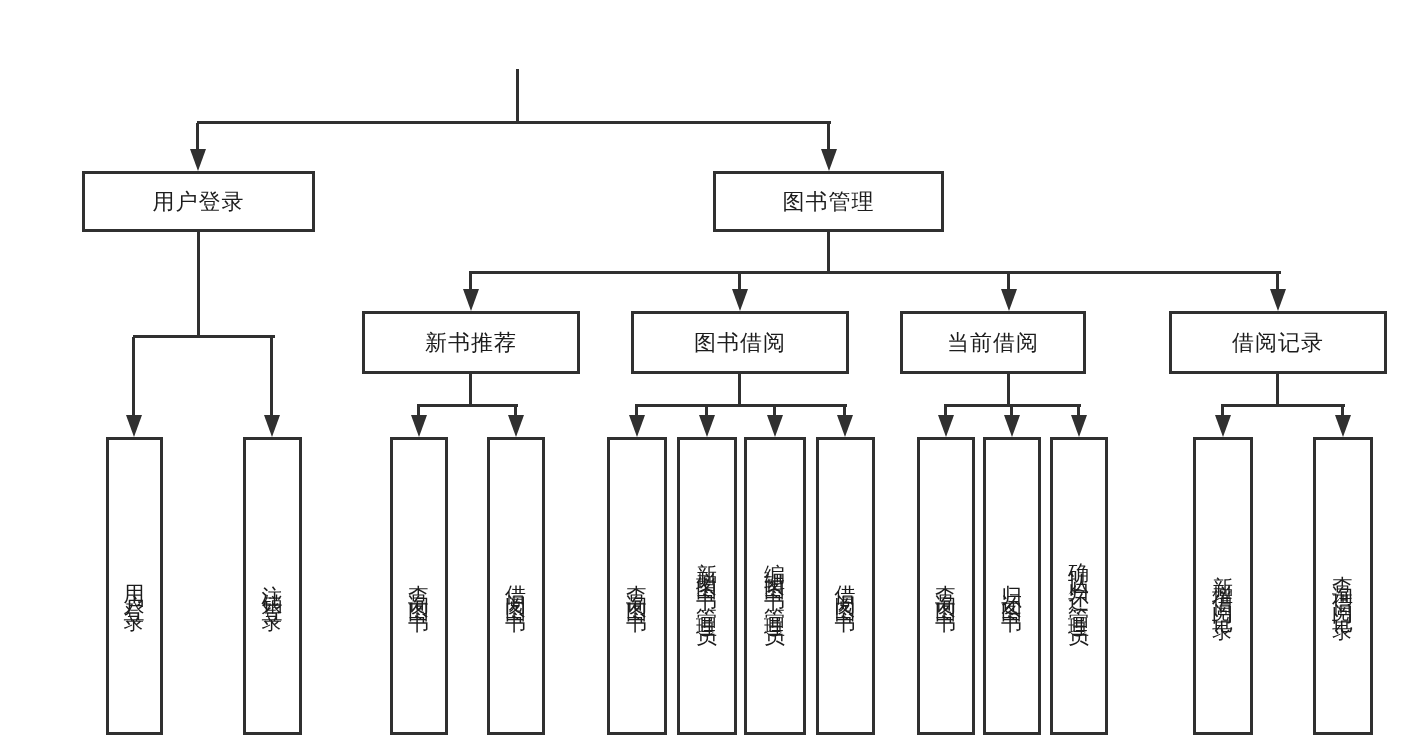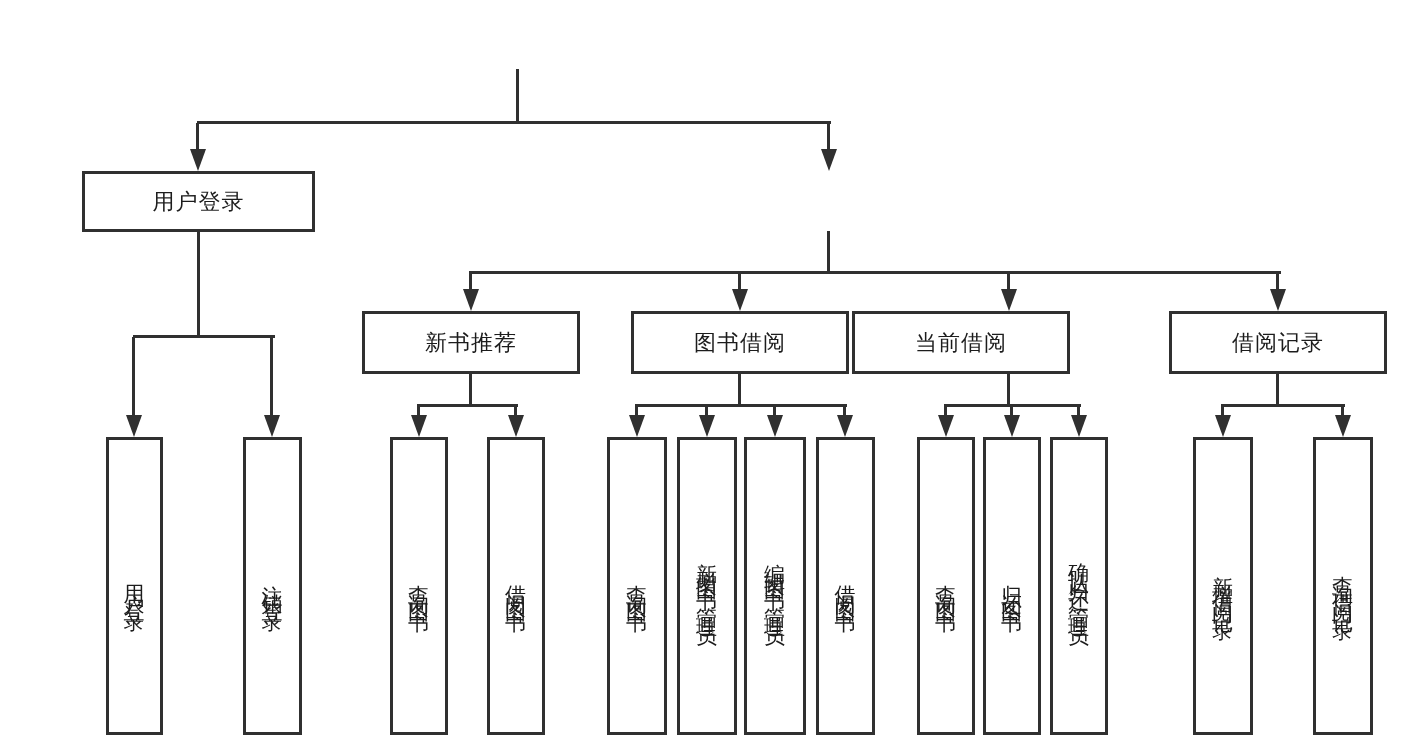--- a/index.html
+++ b/index.html
@@ -55,40 +55,43 @@
 
 
   <div class="vline" style="left:516px;top:69px;height:54px;"></div>
   <div class="hline" style="left:197px;top:121px;width:634px;"></div>
   <div class="arrow" style="left:190px;top:123px;height:48px;"></div>
   <div class="arrow" style="left:821px;top:123px;height:48px;"></div>
 
   <div class="box" style="left:82px;top:171px;width:233px;height:61px;">
     <span>用户登录</span>
   </div>
+  <div class="box" style="left:713px;top:171px;width:231px;height:61px;">
+    <span>图书管理</span>
+  </div>
 
   <div class="vline" style="left:197px;top:231px;height:106px;"></div>
   <div class="hline" style="left:133px;top:335px;width:142px;"></div>
   <div class="arrow" style="left:126px;top:337px;height:100px;"></div>
   <div class="arrow" style="left:264px;top:337px;height:100px;"></div>
 
   <div class="vline" style="left:827px;top:231px;height:42px;"></div>
   <div class="hline" style="left:469px;top:271px;width:812px;"></div>
   <div class="arrow" style="left:463px;top:273px;height:38px;"></div>
   <div class="arrow" style="left:732px;top:273px;height:38px;"></div>
   <div class="arrow" style="left:1001px;top:273px;height:38px;"></div>
   <div class="arrow" style="left:1270px;top:273px;height:38px;"></div>
 
   <div class="box" style="left:631px;top:311px;width:218px;height:63px;">
     <span>图书借阅</span>
   </div>
   <div class="box" style="left:362px;top:311px;width:218px;height:63px;">
     <span>新书推荐</span>
   </div>
-  <div class="box" style="left:852px;top:311px;width:218px;height:63px;">
+  <div class="box" style="left:900px;top:311px;width:186px;height:63px;">
     <span>当前借阅</span>
   </div>
   <div class="box" style="left:1169px;top:311px;width:218px;height:63px;">
     <span>借阅记录</span>
   </div>
 
   <div class="vline" style="left:469px;top:373px;height:33px;"></div>
   <div class="hline" style="left:417px;top:404px;width:101px;"></div>
   <div class="arrow" style="left:411px;top:406px;height:31px;"></div>
   <div class="arrow" style="left:508px;top:406px;height:31px;"></div>

